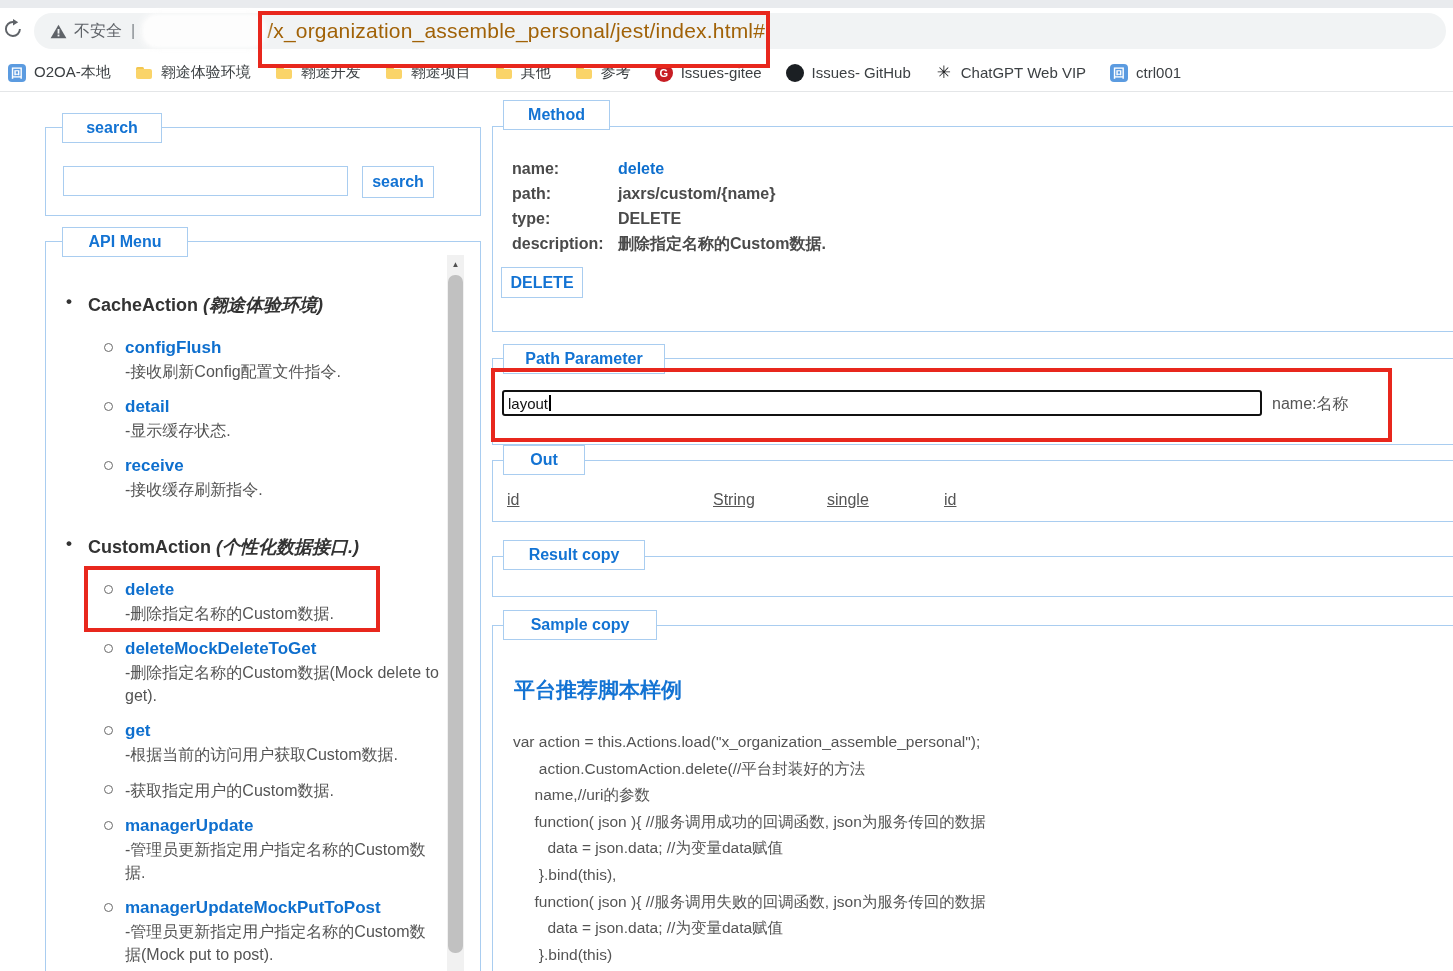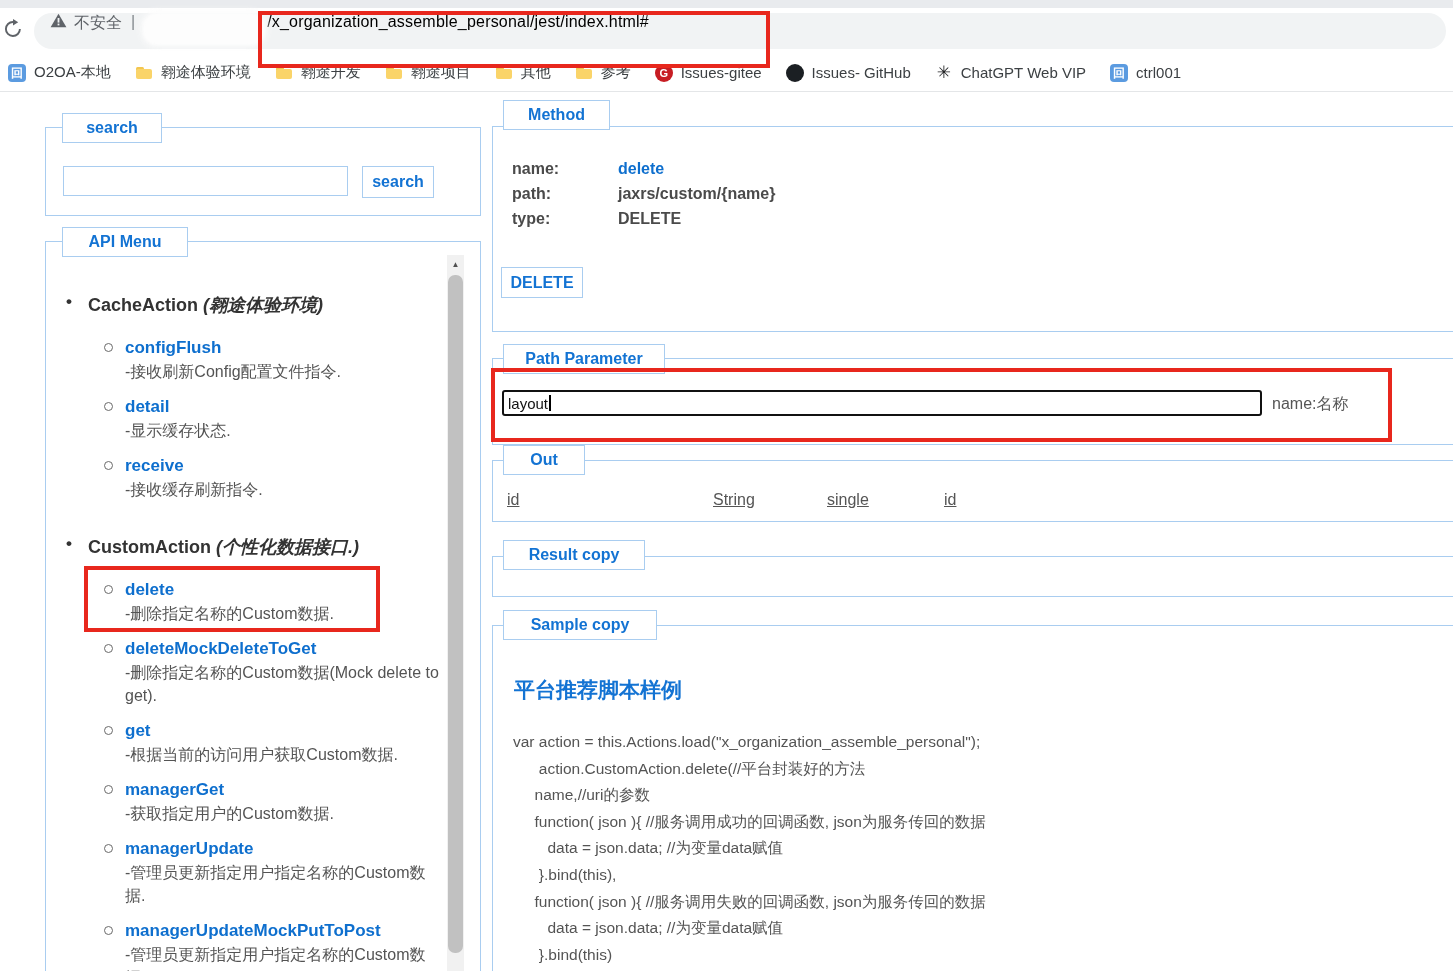--- a/index.html
+++ b/index.html
@@ -9,27 +9,27 @@
     font-family:"Liberation Sans","DejaVu Sans",sans-serif;
     -webkit-font-smoothing:antialiased;
   }
   .abs{position:absolute;}
 
   
   .top-strip{left:0;top:0;width:1453px;height:8px;background:#e9ebee;}
   .toolbar{left:0;top:8px;width:1453px;height:46px;background:#ffffff;}
   .reload{left:2px;top:18px;width:24px;height:24px;cursor:pointer;}
   .urlbar{left:34px;top:13px;width:1412px;height:36px;background:#f1f3f4;border-radius:18px;
-          display:flex;}
+          display:flex;align-items:center;}
   .warn-icon{margin-left:16px;display:inline-flex;}
   .notsecure{color:#5f6368;font-size:16px;margin-left:7px;}
   .url-sep{color:#80868b;font-size:16px;margin-left:9px;}
   .censor{width:122px;height:32px;margin-left:8px;background:#fdfdfd;border-radius:14px;
           filter:blur(1.5px);box-shadow:0 0 6px 2px #fbfbfb;}
-  .url-text{color:#000000;font-size:16px;margin-left:2px;letter-spacing:.2px;white-space:nowrap;}
+  .url-text{color:#a16207;font-size:21px;margin-left:2px;letter-spacing:.2px;white-space:nowrap;}
 
   .bookmarks{left:0;top:54px;width:1453px;height:38px;background:#fff;border-bottom:1px solid #e4e6e8;
              display:flex;align-items:center;padding-left:8px;gap:24px;box-sizing:border-box;}
   .bm-item{display:flex;align-items:center;gap:8px;cursor:pointer;white-space:nowrap;}
   .bm-label{font-size:15px;color:#3c4043;}
   .bm-ic{width:18px;height:18px;display:inline-flex;align-items:center;justify-content:center;flex:0 0 auto;}
   .ic-o2oa{background:#5b9be0;border-radius:4px;color:#fff;font-size:12px;font-weight:bold;line-height:18px;}
   .ic-gitee{background:#c71d23;border-radius:50%;color:#fff;font-size:11px;font-weight:bold;}
   .ic-github{background:#1b1f23;border-radius:50%;color:#fff;font-size:11px;}
   .ic-chatgpt{color:#202123;font-size:17px;}
@@ -189,21 +189,20 @@
       </div>
       <div class="mi">
         <div class="mi-name">deleteMockDeleteToGet</div>
         <div class="mi-desc">-删除指定名称的Custom数据(Mock delete to get).</div>
       </div>
       <div class="mi">
         <div class="mi-name">get</div>
         <div class="mi-desc">-根据当前的访问用户获取Custom数据.</div>
       </div>
       <div class="mi">
-        <div class="mi-name">managerGet</div>
         <div class="mi-desc">-获取指定用户的Custom数据.</div>
       </div>
       <div class="mi">
         <div class="mi-name">managerUpdate</div>
         <div class="mi-desc">-管理员更新指定用户指定名称的Custom数据.</div>
       </div>
       <div class="mi">
         <div class="mi-name">managerUpdateMockPutToPost</div>
         <div class="mi-desc">-管理员更新指定用户指定名称的Custom数据(Mock put to post).</div>
       </div>
@@ -222,20 +221,24 @@
     <span class="m-label">name:</span>
     <span class="m-val">delete</span>
   </div>
   <div class="m-row">
     <span class="m-label">path:</span>
     <span class="m-val">jaxrs/custom/{name}</span>
   </div>
   <div class="m-row">
     <span class="m-label">type:</span>
     <span class="m-val">DELETE</span>
+  </div>
+  <div class="m-row">
+    <span class="m-label">description:</span>
+    <span class="m-val">删除指定名称的Custom数据.</span>
   </div>
 </div>
 <button class="abs delete-btn">DELETE</button>
 
 <div class="fs" style="left:492px;top:358px;width:1000px;height:85px;"></div>
 <div class="legend" style="left:503px;top:344px;min-width:118px;">Path Parameter</div>
 <input class="abs param-input" type="text" value="layout" style="">
 <div class="abs caret"></div>
 <span class="abs param-label">name:名称</span>
 

